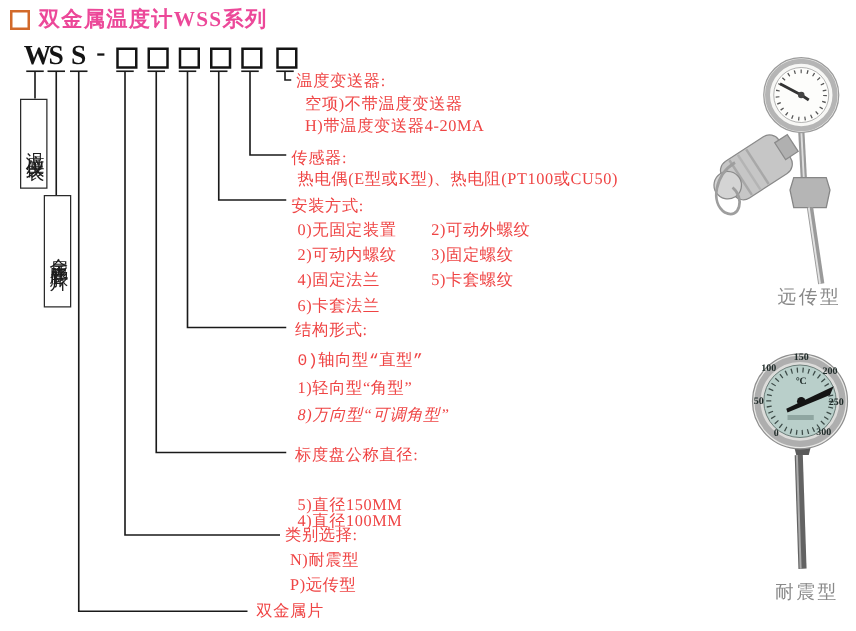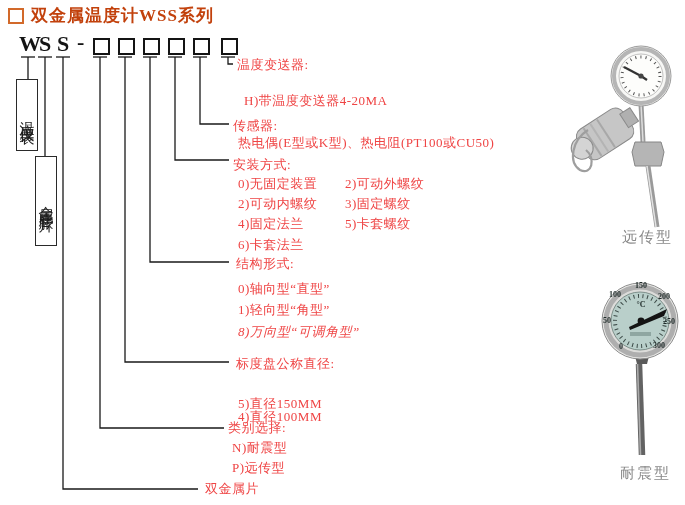--- a/index.html
+++ b/index.html
@@ -4,21 +4,21 @@
 <style>
   html,body{margin:0;padding:0;background:#ffffff;}
   .page{
     position:relative;width:685px;height:505px;background:#ffffff;
     font-family:"Liberation Serif","DejaVu Serif",serif;
     border-bottom:1px solid #c8c8c8;overflow:hidden;
   }
   
   .title-row{position:absolute;left:8px;top:4px;display:flex;align-items:center;}
   .title-square{width:12px;height:12px;border:2px solid #d2692a;margin-right:7px;}
-  .title-text{font-size:17px;font-weight:bold;color:#c2410c;letter-spacing:1px;white-space:nowrap;}
+  .title-text{font-size:17px;font-weight:bold;color:#ec4899;letter-spacing:1px;white-space:nowrap;}
   
   .code-letter{position:absolute;top:31px;font-size:22px;font-weight:bold;color:#141414;width:18px;text-align:center;}
   .code-dash{position:absolute;top:29px;font-size:22px;font-weight:bold;color:#141414;}
   .code-box{position:absolute;top:38px;width:13px;height:13px;border:2px solid #141414;background:#fff;}
   
   svg.lines{position:absolute;left:0;top:0;}
   
   .vbox{
     position:absolute;border:1px solid #2a2a2a;background:#fff;
     writing-mode:vertical-rl;text-orientation:upright;
@@ -76,33 +76,34 @@
       <polyline points="175,57 175,160 229,160"></polyline>
       <polyline points="200,57 200,124 229,124"></polyline>
       <polyline points="228,57 228,64 233,64"></polyline>
     </g>
   </svg>
 
   <div class="vbox" style="left:16px;top:79px;width:20px;height:62px;">温度仪表</div>
   <div class="vbox" style="left:35px;top:156px;width:20px;height:80px;">金属膨胀片</div>
 
   <div class="t" style="left:237px;top:56px;">温度变送器:</div>
+  <div class="t" style="left:244px;top:74px;">空项)不带温度变送器</div>
   <div class="t" style="left:244px;top:92px;">H)带温度变送器4-20MA</div>
 
   <div class="t" style="left:233px;top:117px;">传感器:</div>
   <div class="t" style="left:238px;top:134px;">热电偶(E型或K型)、热电阻(PT100或CU50)</div>
 
   <div class="t" style="left:233px;top:156px;">安装方式:</div>
   <div class="t" style="left:238px;top:175px;"><span class="col1">0)无固定装置</span><span>2)可动外螺纹</span></div>
   <div class="t" style="left:238px;top:195px;"><span class="col1">2)可动内螺纹</span><span>3)固定螺纹</span></div>
   <div class="t" style="left:238px;top:215px;"><span class="col1">4)固定法兰</span><span>5)卡套螺纹</span></div>
   <div class="t" style="left:238px;top:236px;"><span class="col1">6)卡套法兰</span><span></span></div>
 
   <div class="t" style="left:236px;top:255px;">结构形式:</div>
-  <div class="t" style="left:238px;top:280px;">0)轴向型“直型”</div>
+  <div class="t" style="left:238px;top:280px;font-family:Liberation Mono, monospace;">0)轴向型“直型”</div>
   <div class="t" style="left:238px;top:301px;">1)轻向型“角型”</div>
   <div class="t" style="left:238px;top:323px;font-style:italic;">8)万向型“可调角型”</div>
 
   <div class="t" style="left:236px;top:355px;">标度盘公称直径:</div>
   <div class="t" style="left:238px;top:376px;margin-top:32px;">4)直径100MM</div>
   <div class="t" style="left:238px;top:395px;">5)直径150MM</div>
 
   <div class="t" style="left:228px;top:419px;">类别选择:</div>
   <div class="t" style="left:232px;top:439px;">N)耐震型</div>
   <div class="t" style="left:232px;top:459px;">P)远传型</div>

